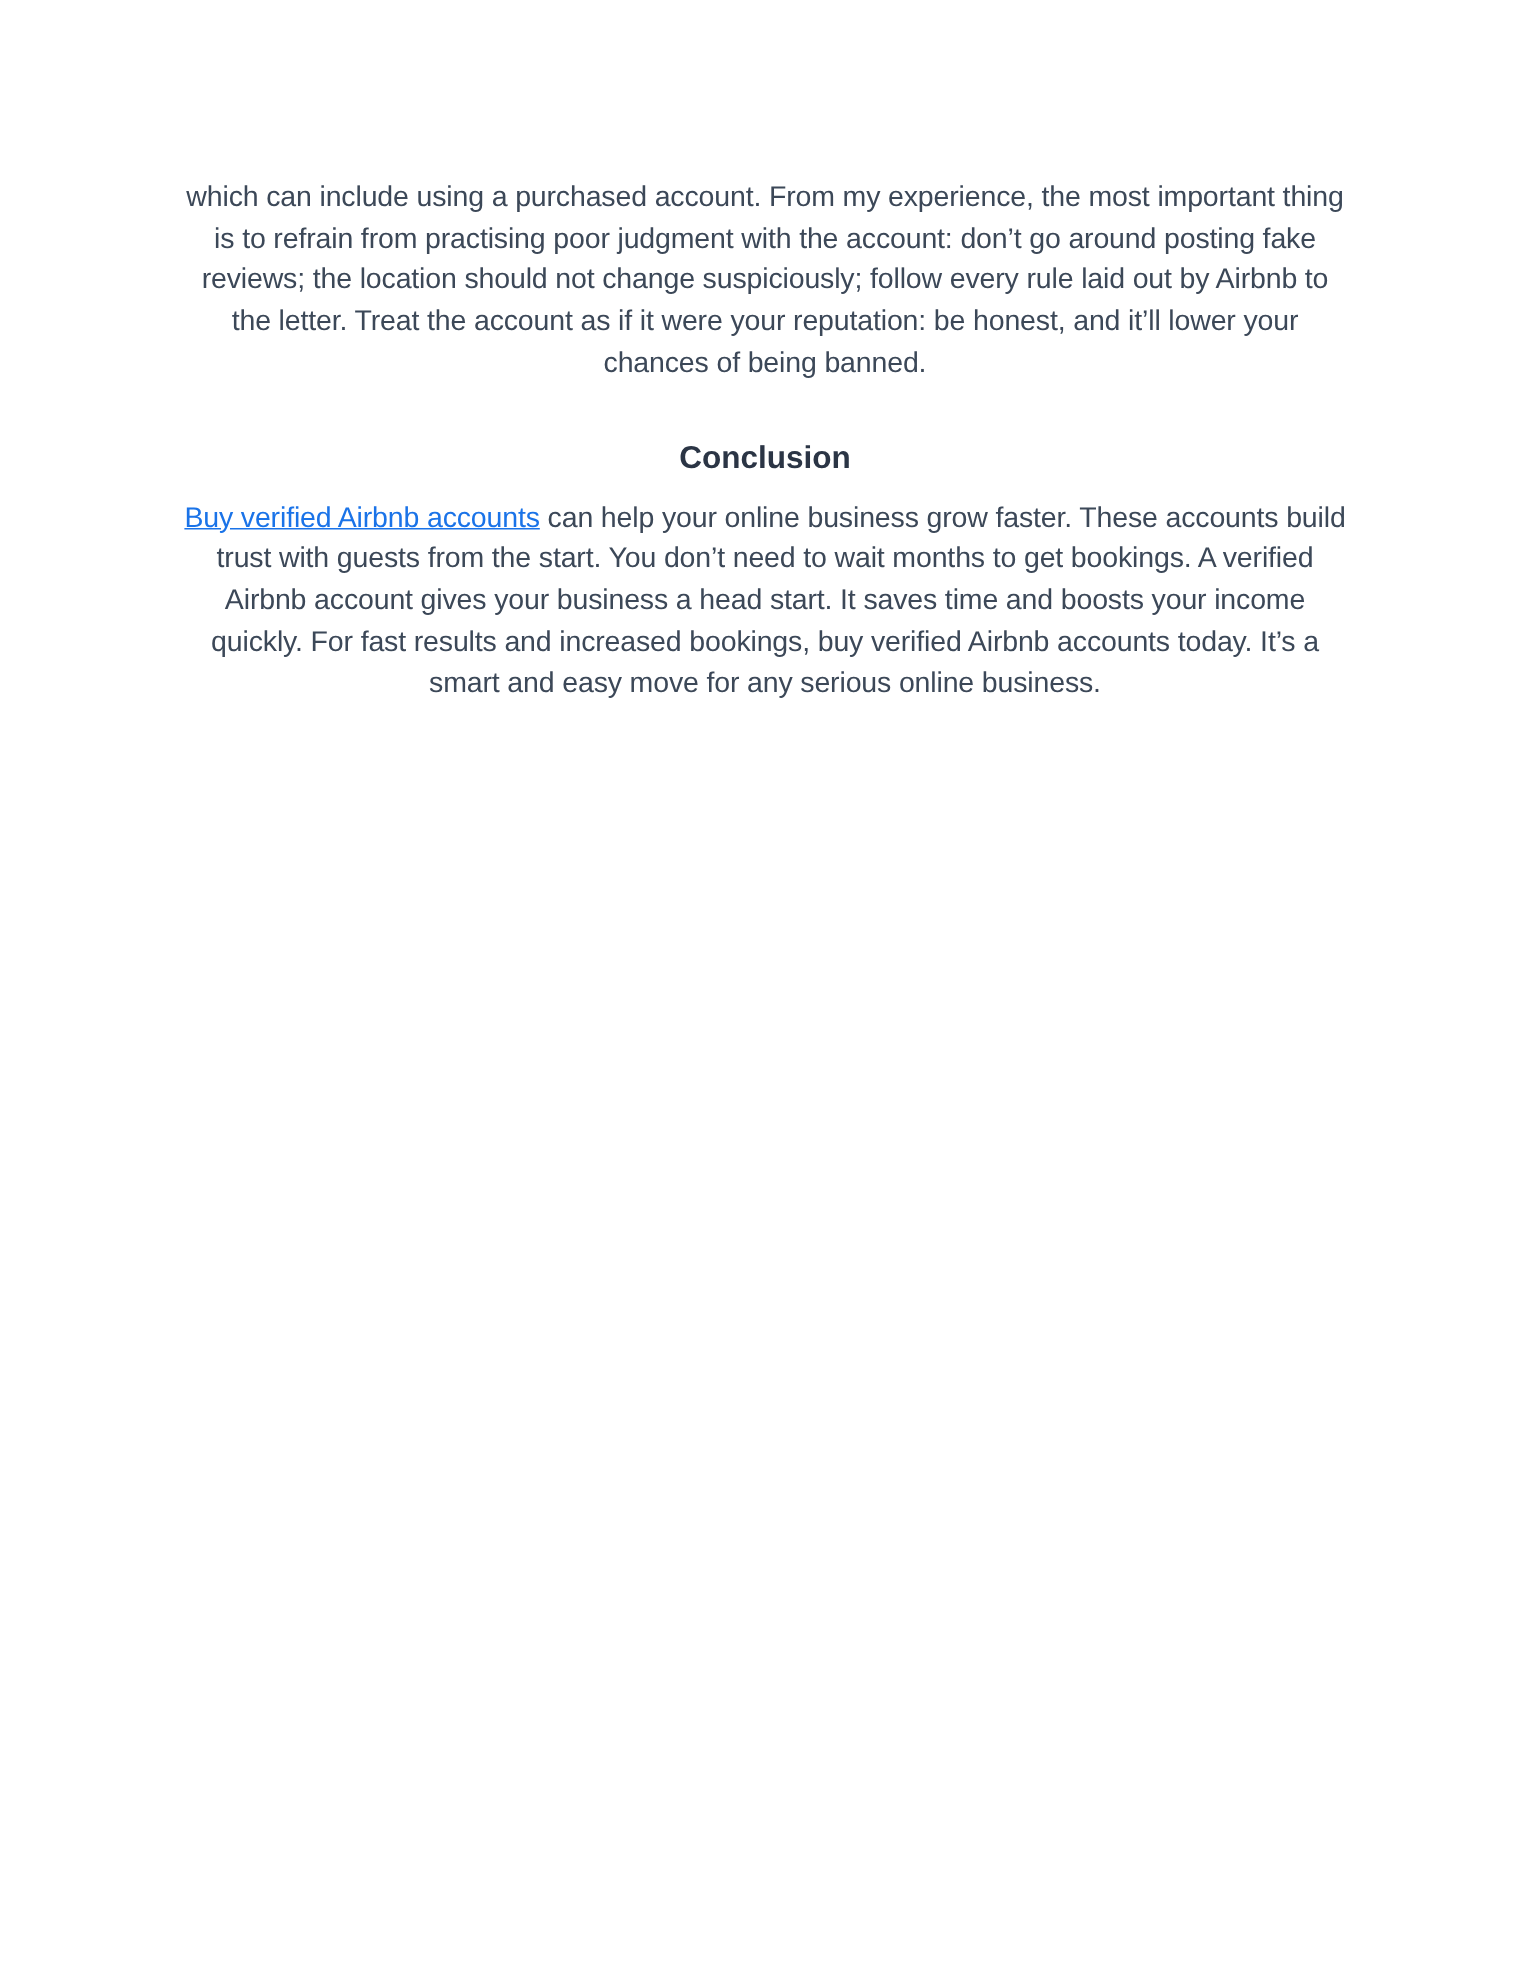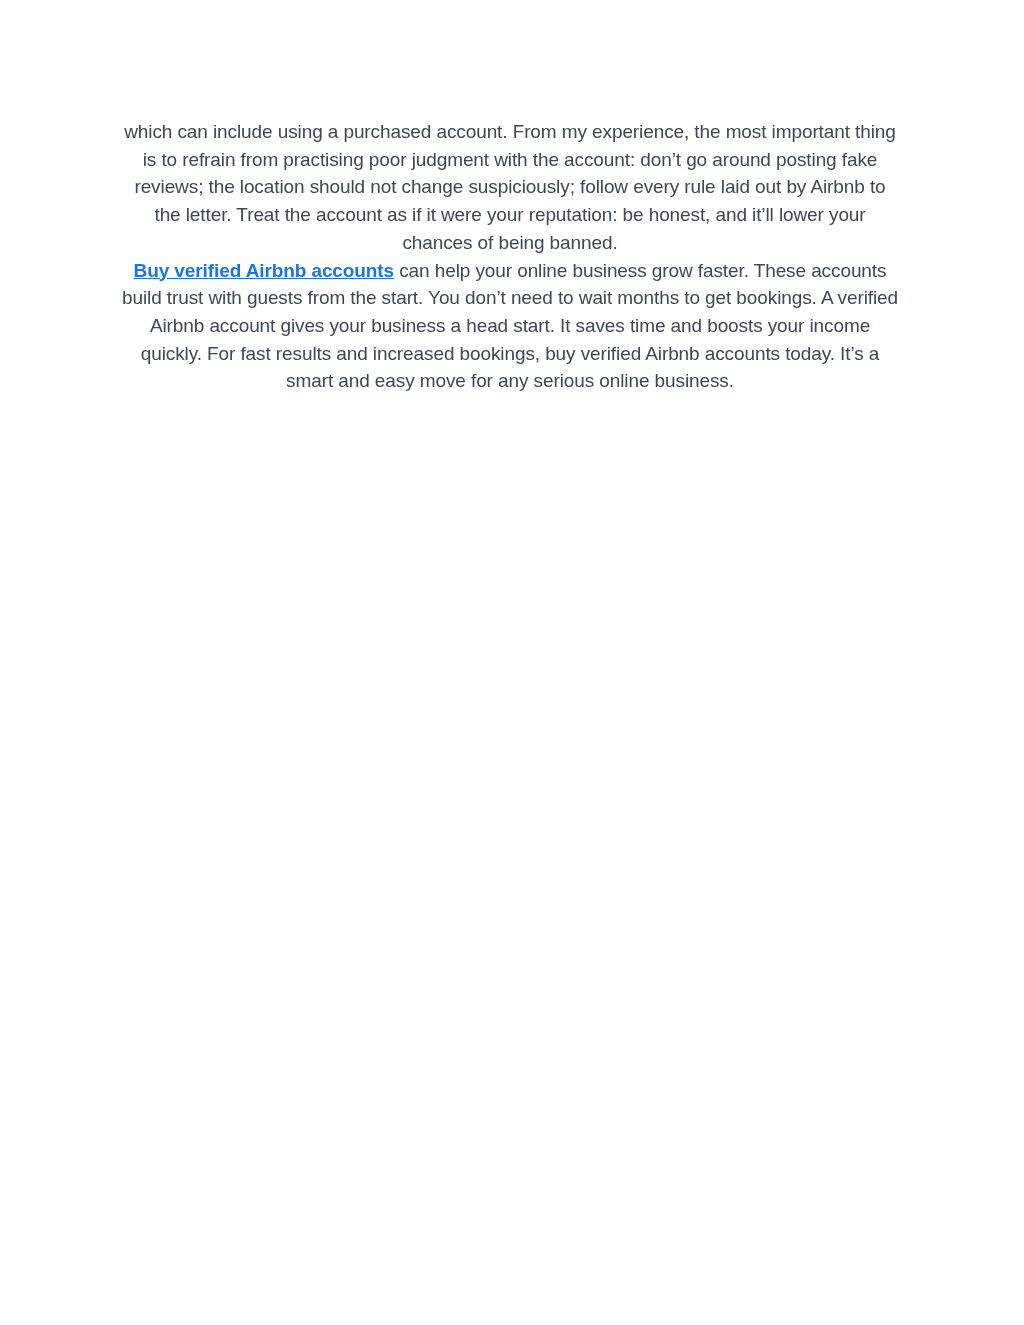--- a/index.html
+++ b/index.html
@@ -34,26 +34,26 @@
     font-size: 21px;
     line-height: 26px;
     font-weight: 700;
     color: #2b3545;
   }
   .inline-link {
     color: #1a73e8;
     text-decoration: underline;
     text-decoration-color: #1a73e8;
     cursor: pointer;
-    font-weight: bold;
   }
 </style>
 </head>
 <body>
 
 <div class="doc-page">
 
   <p class="body-para">which can include using a purchased account. From my experience, the most important thing is to refrain from practising poor judgment with the account: don’t go around posting fake reviews; the location should not change suspiciously; follow every rule laid out by Airbnb to the letter. Treat the account as if it were your reputation: be honest, and it’ll lower your chances of being banned.</p>
 
+  <h3 class="section-heading">Conclusion</h3>
 
   <p class="body-para"><a class="inline-link" href="#">Buy verified Airbnb accounts</a><span> can help your online business grow faster. These accounts build trust with guests from the start. You don’t need to wait months to get bookings. A verified Airbnb account gives your business a head start. It saves time and boosts your income quickly. For fast results and increased bookings, buy verified Airbnb accounts today. It’s a smart and easy move for any serious online business.</span></p>
 
 </div>
 
 </body></html>

